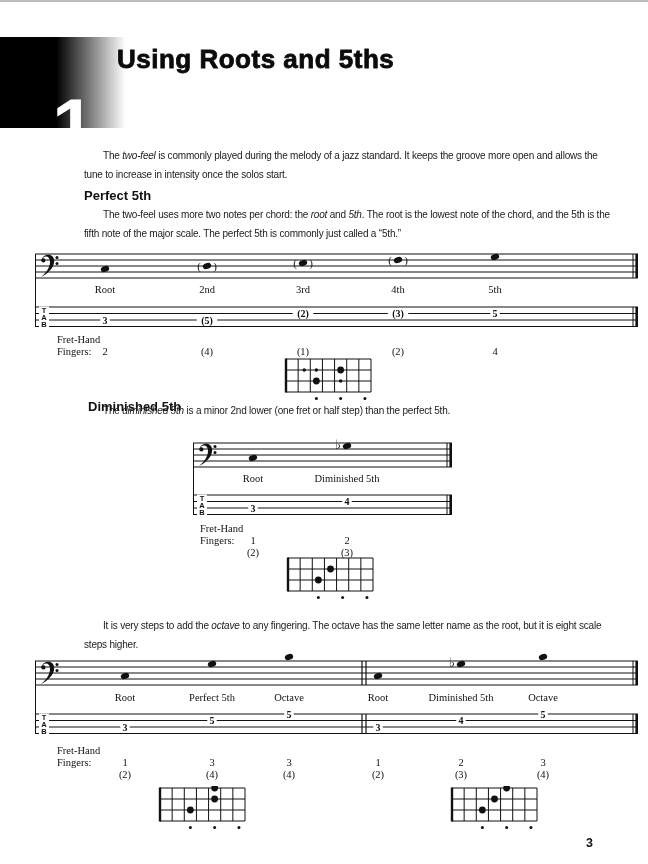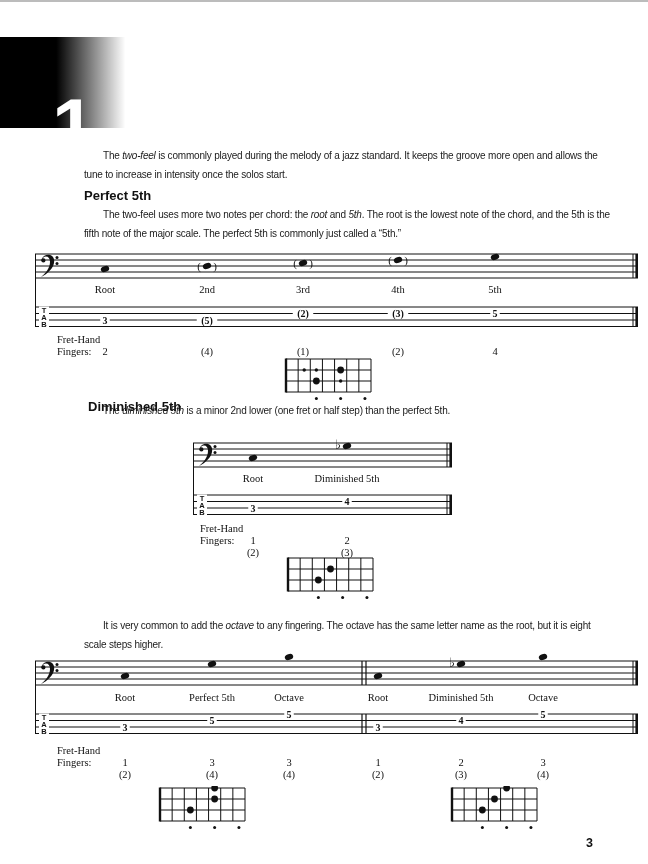--- a/index.html
+++ b/index.html
@@ -40,20 +40,21 @@
 </head>
 <body>
 
 <div class="scan-top"></div>
 
 <div class="chapter-block">
   <div class="chapter-num">1</div>
 </div>
 
 <div class="title">
+  <div>Using Roots and 5ths</div>
 </div>
 
 <div class="para" id="para-intro"><span>The </span><i>two-feel</i><span> is commonly played during the melody of a jazz standard. It keeps the groove more open and allows the tune to increase in intensity once the solos start.</span></div>
 
 <div class="heading" id="h-p5">Perfect 5th</div>
 <div class="para" id="para-p5"><span>The two-feel uses more two notes per chord: the </span><i>root</i><span> and </span><i>5th</i><span>. The root is the lowest note of the chord, and the 5th is the fifth note of the major scale. The perfect 5th is commonly just called a “5th.”</span></div>
 
 <div class="system" style="top: 236px; width: 648px; height: 129px;">
     <svg width="648" height="129">
       <line x1="35" y1="18" x2="638" y2="18" stroke="#111111" stroke-width="1"></line>
@@ -203,21 +204,21 @@
       <line x1="88" y1="2" x2="88" y2="35" stroke="#111111" stroke-width="1"></line>
       <rect x="1.8" y="1.5" width="2.4" height="34" fill="#111111"></rect>
       <circle cx="33.357142857142854" cy="41.5" r="1.5" fill="#111111"></circle>
       <circle cx="57.64285714285714" cy="41.5" r="1.5" fill="#111111"></circle>
       <circle cx="81.92857142857143" cy="41.5" r="1.5" fill="#111111"></circle>
       <circle cx="33.357142857142854" cy="24" r="3.4" fill="#111111"></circle>
       <circle cx="45.5" cy="13" r="3.4" fill="#111111"></circle>
     </svg>
   </div>
 
-<div class="para" id="para-oct"><span>It is very common to add the </span><i>octave</i><span> to any fingering. The octave has the same letter name as the root, but it is eight scale steps higher.</span></div>
+<div class="para" id="para-oct"><span>It is very steps to add the </span><i>octave</i><span> to any fingering. The octave has the same letter name as the root, but it is eight scale steps higher.</span></div>
 
 <div class="system" style="top: 643px; width: 648px; height: 145px;">
     <svg width="648" height="145">
       <line x1="35" y1="18" x2="638" y2="18" stroke="#111111" stroke-width="1"></line>
       <line x1="35" y1="24" x2="638" y2="24" stroke="#111111" stroke-width="1"></line>
       <line x1="35" y1="30" x2="638" y2="30" stroke="#111111" stroke-width="1"></line>
       <line x1="35" y1="36" x2="638" y2="36" stroke="#111111" stroke-width="1"></line>
       <line x1="35" y1="42" x2="638" y2="42" stroke="#111111" stroke-width="1"></line>
       <line x1="35" y1="71" x2="638" y2="71" stroke="#111111" stroke-width="1"></line>
       <line x1="35" y1="77.5" x2="638" y2="77.5" stroke="#111111" stroke-width="1"></line>

